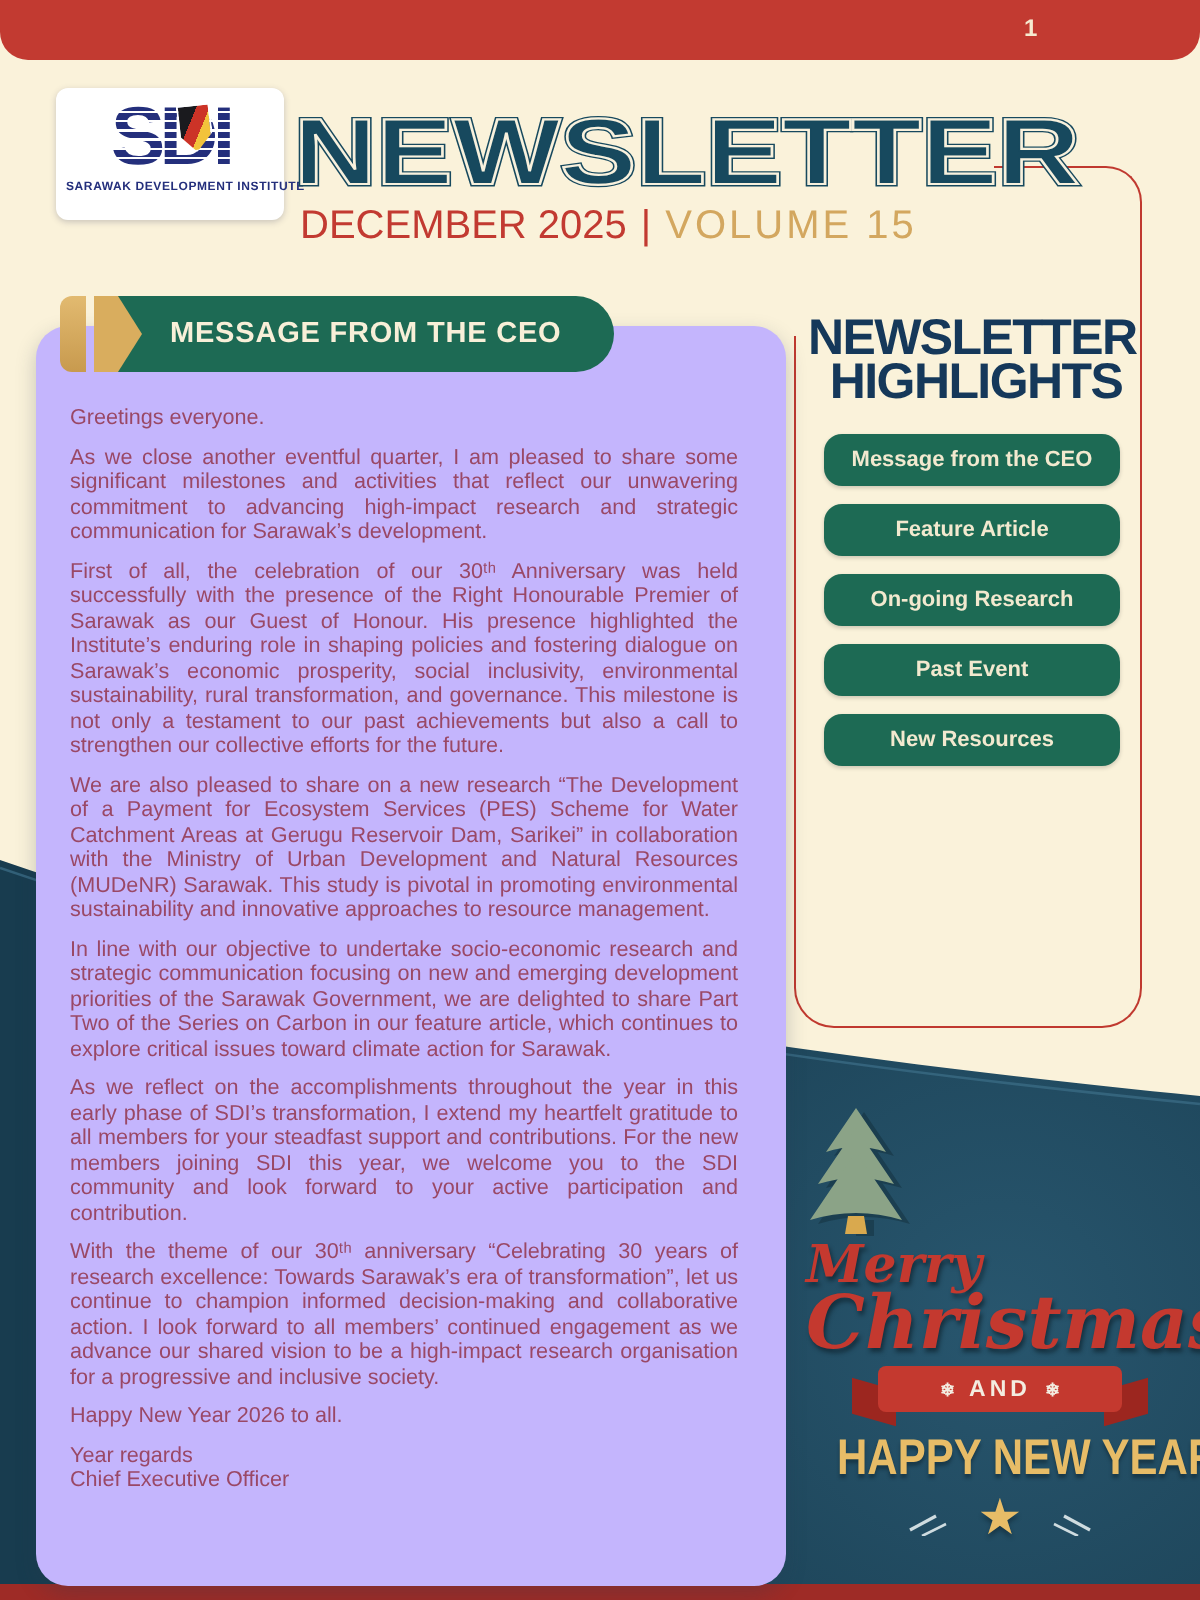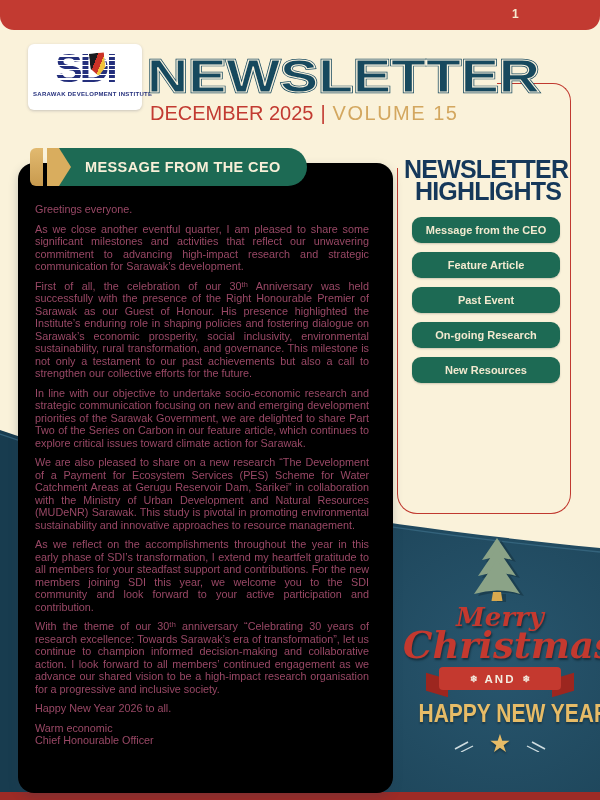--- a/index.html
+++ b/index.html
@@ -66,21 +66,21 @@
   }
   
   .footer-bg { position:absolute; left:0; top:0; z-index:1; }
   .bottom-strip {
     position:absolute; left:0; top:792px; width:600px; height:8px;
     background:#9e2b26; z-index:2;
   }
   
   .ceo-card {
     position:absolute; left:18px; top:163px; width:375px; height:630px;
-    background:#000000; border-radius:16px; z-index:3;
+    background:#c4b5fd; border-radius:16px; z-index:3;
     box-shadow:0 4px 10px rgba(40,60,80,.25);
     padding:40px 24px 0 17px; overflow:hidden;
   }
   .body-text p {
     font-size:10.8px; line-height:12.5px; color:#9a4866;
     text-align:justify; margin-bottom:7px;
   }
   .signature { margin-top:6px; }
   .signature div { font-size:10.8px; line-height:12.5px; color:#9a4866; }
   
@@ -118,22 +118,21 @@
   .sb-btn {
     min-height:26px; background:#1d6a54; border-radius:9px;
     display:flex; align-items:center; justify-content:center;
     color:#f2e9cf; font-weight:bold; font-size:11px; line-height:12.5px;
     text-align:center; padding:4px 8px; cursor:pointer;
     box-shadow:0 1px 2px rgba(0,0,0,.18);
   }
   .sb-btn.tall { min-height:36px; }
   
   .festive {
-    position:absolute; left:403px; top:536px; width:194px; z-index:2;
-    text-align:center;
+    position:absolute; left:403px; top:552px; width:194px; z-index:2;
   }
   .tree-wrap { height:68px; }
   .merry {
     font-family:"DejaVu Serif", serif; font-style:italic; font-weight:bold;
     color:#c4392f; text-shadow:1px 2px 2px rgba(8,22,30,.55);
   }
   .merry-1 { font-size:26px; line-height:26px; }
   .merry-2 { font-size:37px; line-height:30px; }
   .ribbon { position:relative; width:122px; margin:7px auto 0; height:23px; }
   .ribbon::before, .ribbon::after {
@@ -201,50 +200,50 @@
 
   <div class="date-line">
     <span class="date-issue">DECEMBER 2025</span><span class="date-sep">|</span><span class="date-volume">VOLUME 15</span>
   </div>
 
   <div class="ceo-card">
     <div class="body-text">
       <p>Greetings everyone.</p>
       <p>As we close another eventful quarter, I am pleased to share some significant milestones and activities that reflect our unwavering commitment to advancing high-impact research and strategic communication for Sarawak’s development.</p>
       <p>First of all, the celebration of our 30ᵗʰ Anniversary was held successfully with the presence of the Right Honourable Premier of Sarawak as our Guest of Honour. His presence highlighted the Institute’s enduring role in shaping policies and fostering dialogue on Sarawak’s economic prosperity, social inclusivity, environmental sustainability, rural transformation, and governance. This milestone is not only a testament to our past achievements but also a call to strengthen our collective efforts for the future.</p>
+      <p>We are also pleased to share on a new research “The Development of a Payment for Ecosystem Services (PES) Scheme for Water Catchment Areas at Gerugu Reservoir Dam, Sarikei” in collaboration with the Ministry of Urban Development and Natural Resources (MUDeNR) Sarawak. This study is pivotal in promoting environmental sustainability and innovative approaches to resource management.</p>
       <p>In line with our objective to undertake socio-economic research and strategic communication focusing on new and emerging development priorities of the Sarawak Government, we are delighted to share Part Two of the Series on Carbon in our feature article, which continues to explore critical issues toward climate action for Sarawak.</p>
-      <p>We are also pleased to share on a new research “The Development of a Payment for Ecosystem Services (PES) Scheme for Water Catchment Areas at Gerugu Reservoir Dam, Sarikei” in collaboration with the Ministry of Urban Development and Natural Resources (MUDeNR) Sarawak. This study is pivotal in promoting environmental sustainability and innovative approaches to resource management.</p>
       <p>As we reflect on the accomplishments throughout the year in this early phase of SDI’s transformation, I extend my heartfelt gratitude to all members for your steadfast support and contributions. For the new members joining SDI this year, we welcome you to the SDI community and look forward to your active participation and contribution.</p>
       <p>With the theme of our 30ᵗʰ anniversary “Celebrating 30 years of research excellence: Towards Sarawak’s era of transformation”, let us continue to champion informed decision-making and collaborative action. I look forward to all members’ continued engagement as we advance our shared vision to be a high-impact research organisation for a progressive and inclusive society.</p>
       <p>Happy New Year 2026 to all.</p>
       <div class="signature">
-        <div>Warm economic</div>
-        <div>Chief Honourable Officer</div>
+        <div>Year regards</div>
+        <div>Chief Executive Officer</div>
       </div>
     </div>
   </div>
 
   <div class="ceo-banner">
     <div class="banner-bar"></div>
     <div class="banner-pill">
       <div class="banner-arrow"></div>
       <span class="banner-label">MESSAGE FROM THE CEO</span>
     </div>
   </div>
 
   <div class="sidebar-title">
     <div class="line1">NEWSLETTER</div>
     <div class="line2">HIGHLIGHTS</div>
   </div>
 
   <div class="sidebar-buttons">
     <div class="sb-btn">Message from the CEO</div>
     <div class="sb-btn">Feature Article</div>
+    <div class="sb-btn">On-going Research</div>
     <div class="sb-btn">Past Event</div>
-    <div class="sb-btn">On-going Research</div>
     <div class="sb-btn">New Resources</div>
   </div>
 
   <div class="festive">
     <div class="tree-wrap">
       <svg width="56" height="66" viewBox="0 0 56 66">
         <g transform="translate(4,2)" fill="#122c38" opacity="0.45">
           <path d="M25 2 L10 24 Q25 19 40 24 Z"></path>
           <path d="M25 12 L6 40 Q25 34 44 40 Z"></path>
           <path d="M25 24 L2 58 Q25 51 48 58 Z"></path>

